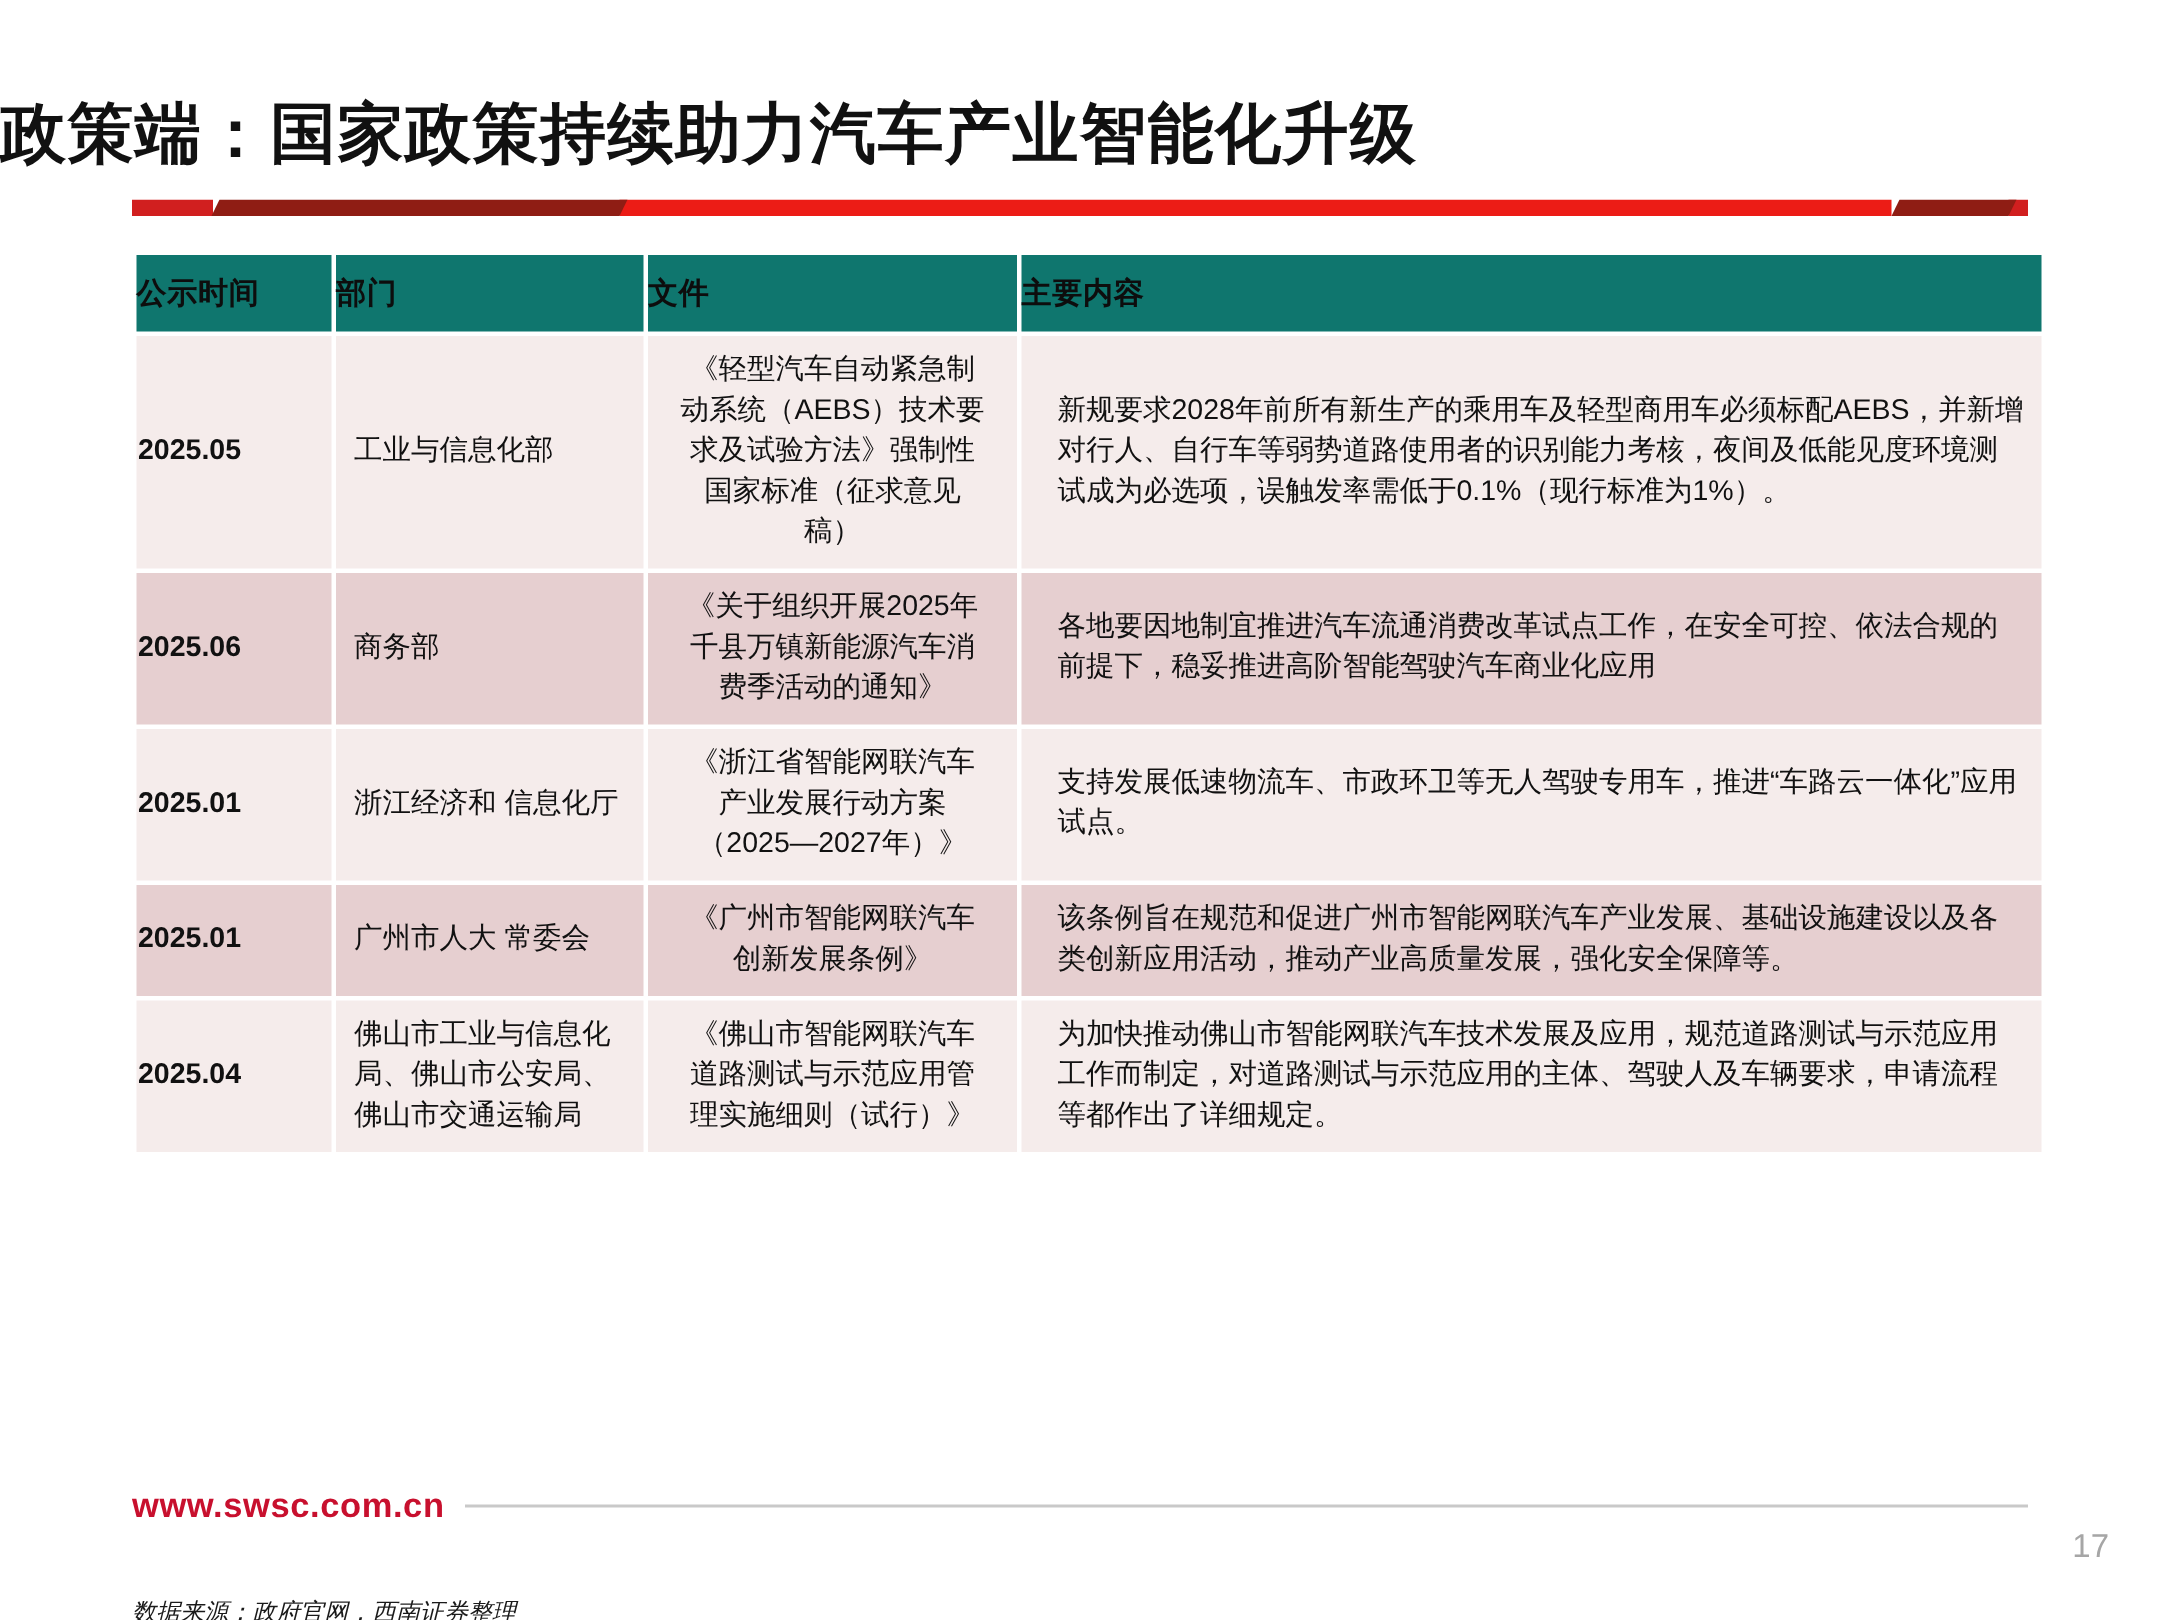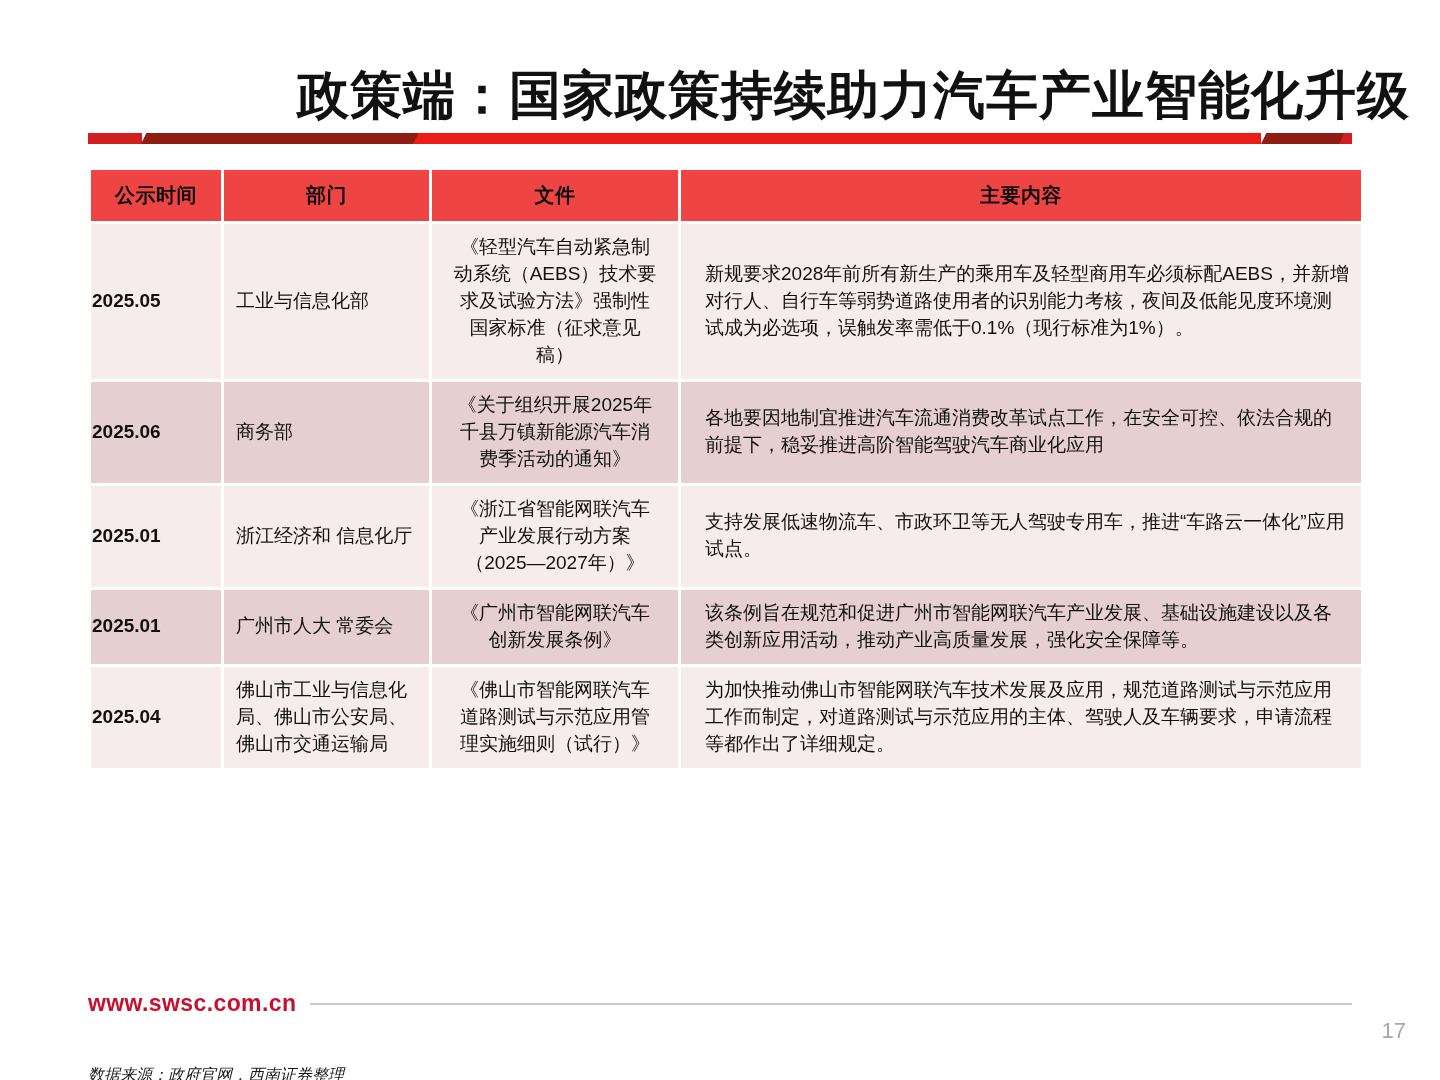--- a/index.html
+++ b/index.html
@@ -14,22 +14,22 @@
     overflow: hidden;
     position: relative;
   }
 
   
   .slide-title {
     position: absolute;
     left: 0;
     top: 64px;
     width: 1410px;
-    text-align: right;
-    font-size: 52px;
+    text-align: left;
+    font-size: 44px;
     font-weight: bold;
     color: #111111;
     letter-spacing: 1px;
     line-height: 1.2;
   }
 
   
   .accent-bar {
     position: absolute;
     left: 88px;
@@ -78,25 +78,25 @@
   .table-caption-row td {
     background: #b6514e;
     color: #ffffff;
     font-size: 19px;
     font-weight: bold;
     text-align: center;
     padding: 13px 0 13px;
     letter-spacing: 0.6px;
   }
   .col-head {
-    background: #ef4444;
+    background: #0f766e;
     color: #0d0d0d;
     font-size: 20px;
     font-weight: bold;
-    text-align: center;
+    text-align: left;
     padding: 12px 0;
     letter-spacing: 0.5px;
   }
   .policy-table td.cell {
     font-size: 19px;
     color: #111111;
     vertical-align: middle;
     line-height: 1.42;
   }
   tr.row-odd td.cell { background: #f5eceb; }

